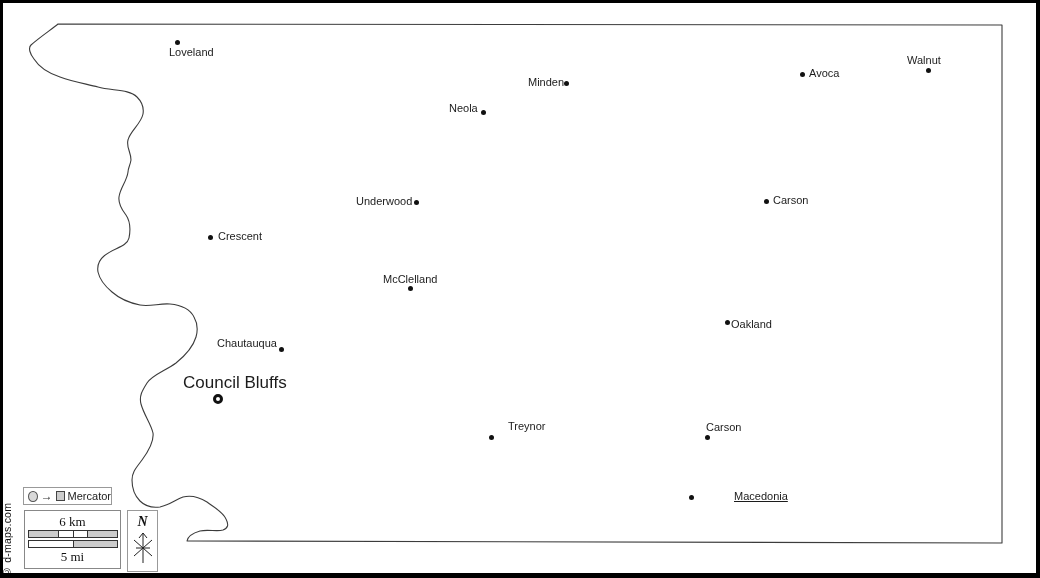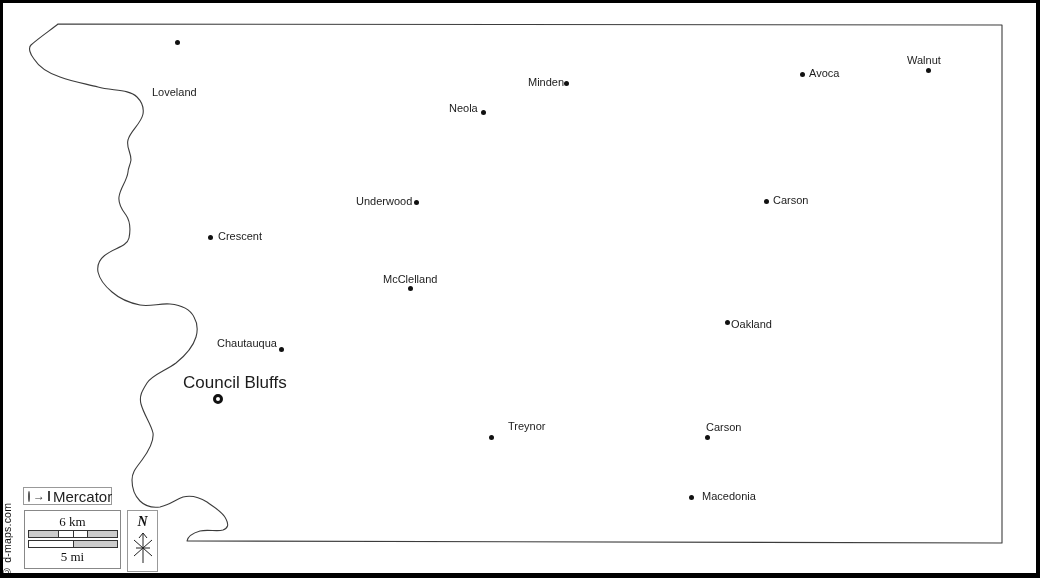--- a/index.html
+++ b/index.html
@@ -27,21 +27,21 @@
   
   .mercator-box{
     position:absolute;left:23px;top:487px;width:89px;height:18px;
     border:1px solid #999;background:#fff;display:flex;align-items:center;
     gap:3px;padding-left:4px;box-sizing:border-box;
   }
   .legend-circle{width:11px;height:11px;border:1px solid #555;border-radius:50%;
     background:#d9d9d9;box-sizing:border-box;}
   .legend-arrow{font-size:12px;color:#333;line-height:10px;}
   .legend-square{width:10px;height:10px;border:1px solid #444;background:#ccc;box-sizing:border-box;}
-  .mercator-label{font-size:15px;color:#222;}
+  .mercator-label{font-size:11px;color:#222;}
   .scale-box{
     position:absolute;left:24px;top:510px;width:97px;height:59px;
     border:1px solid #888;background:#fff;box-sizing:border-box;
   }
   .scale-text{
     font-family:"Liberation Serif",serif;font-size:13px;color:#111;
     text-align:center;line-height:13px;
   }
   .scale-text.top{margin-top:4px;}
   .scale-text.bottom{margin-top:2px;}
@@ -68,21 +68,21 @@
   }
 </style>
 </head>
 <body>
 
 <svg id="map-svg" viewBox="0 0 1040 578" xmlns="http://www.w3.org/2000/svg">
   <path fill="none" stroke="#3c3c3c" stroke-width="1.1" stroke-linejoin="round" d="M58,24 C52,29 40,37 31,45 C28,48 30,54 34,59 C39,67 48,73 60,77 C74,82 87,84 98,87 C112,91 129,89 137,97 C143,103 144,108 143,114 C141,124 130,131 128,140 C126,147 131,152 131,160 C130,166 128,168 128,172 C127,181 120,188 119,197 C118,205 123,211 126,215 C130,221 131,228 129,238 C127,247 113,248 104,256 C98,261 97,266 98,272 C100,281 106,287 112,292 C120,299 130,303 140,305 C150,307 160,303 170,304 C180,305 190,309 194,317 C198,324 198,330 196,337 C193,347 186,355 176,363 C165,371 152,375 147,383 C142,391 139,396 141,404 C144,415 151,424 153,433 C154,441 148,452 142,460 C136,468 132,472 132,480 C132,487 134,495 140,501 C146,507 153,508 160,507 C170,505 175,500 183,497 C191,495 199,497 207,502 C215,508 223,512 226,519 C229,525 228,528 223,530 C217,532 208,529 200,531 C193,533 188,536 187,541 L1002,543 L1002,25 Z"></path>
 </svg>
 
 <div id="towns">
-    <div class="town-label" style="left: 152px; top: 46px; margin-top: 40px;">Loveland</div>
+    <div class="town-label" style="left: 169px; top: 46px;">Loveland</div>
     <div class="town-dot" style="left: 174.5px; top: 39.5px;"></div>
     <div class="town-label" style="left: 528px; top: 76px;">Minden</div>
     <div class="town-dot" style="left: 563.5px; top: 80.5px;"></div>
     <div class="town-label" style="left: 449px; top: 102px;">Neola</div>
     <div class="town-dot" style="left: 480.5px; top: 109.5px;"></div>
     <div class="town-label" style="left: 907px; top: 54px;">Walnut</div>
     <div class="town-dot" style="left: 925.5px; top: 67.5px;"></div>
     <div class="town-label" style="left: 809px; top: 67px;">Avoca</div>
     <div class="town-dot" style="left: 799.5px; top: 71.5px;"></div>
     <div class="town-label" style="left: 356px; top: 195px;">Underwood</div>
@@ -96,21 +96,21 @@
     <div class="town-label" style="left: 731px; top: 318px; text-align: center;">Oakland</div>
     <div class="town-dot" style="left: 724.5px; top: 319.5px;"></div>
     <div class="town-label" style="left: 217px; top: 337px;">Chautauqua</div>
     <div class="town-dot" style="left: 278.5px; top: 346.5px;"></div>
     <div class="town-label big" style="left: 183px; top: 373px;">Council Bluffs</div>
     <div class="town-ring" style="left: 213px; top: 394px;"></div>
     <div class="town-label" style="left: 472px; top: 420px; margin-left: 36px;">Treynor</div>
     <div class="town-dot" style="left: 488.5px; top: 434.5px;"></div>
     <div class="town-label" style="left: 706px; top: 421px;">Carson</div>
     <div class="town-dot" style="left: 704.5px; top: 434.5px;"></div>
-    <div class="town-label" style="left: 702px; top: 490px;">Macedonia</div>
+    <div class="town-label" style="left: 734px; top: 490px; text-decoration: underline;">Macedonia</div>
     <div class="town-dot" style="left: 688.5px; top: 494.5px;"></div>
   </div>
 
 <div class="mercator-box">
   <span class="legend-circle"></span>
   <span class="legend-arrow">→</span>
   <span class="legend-square"></span>
   <span class="mercator-label">Mercator</span>
 </div>
 

